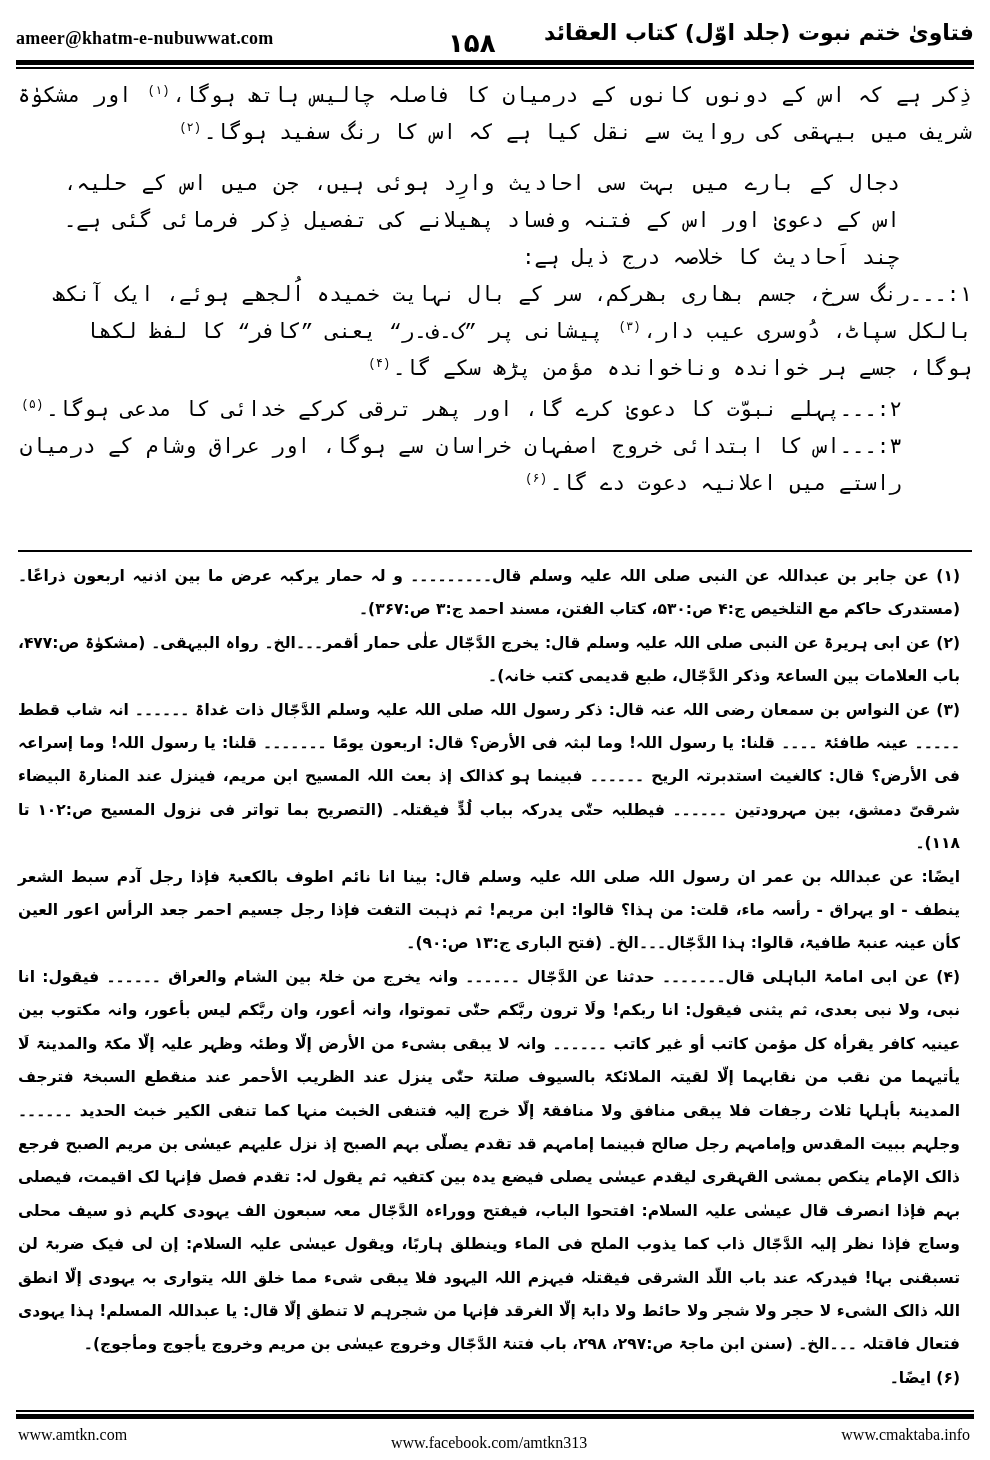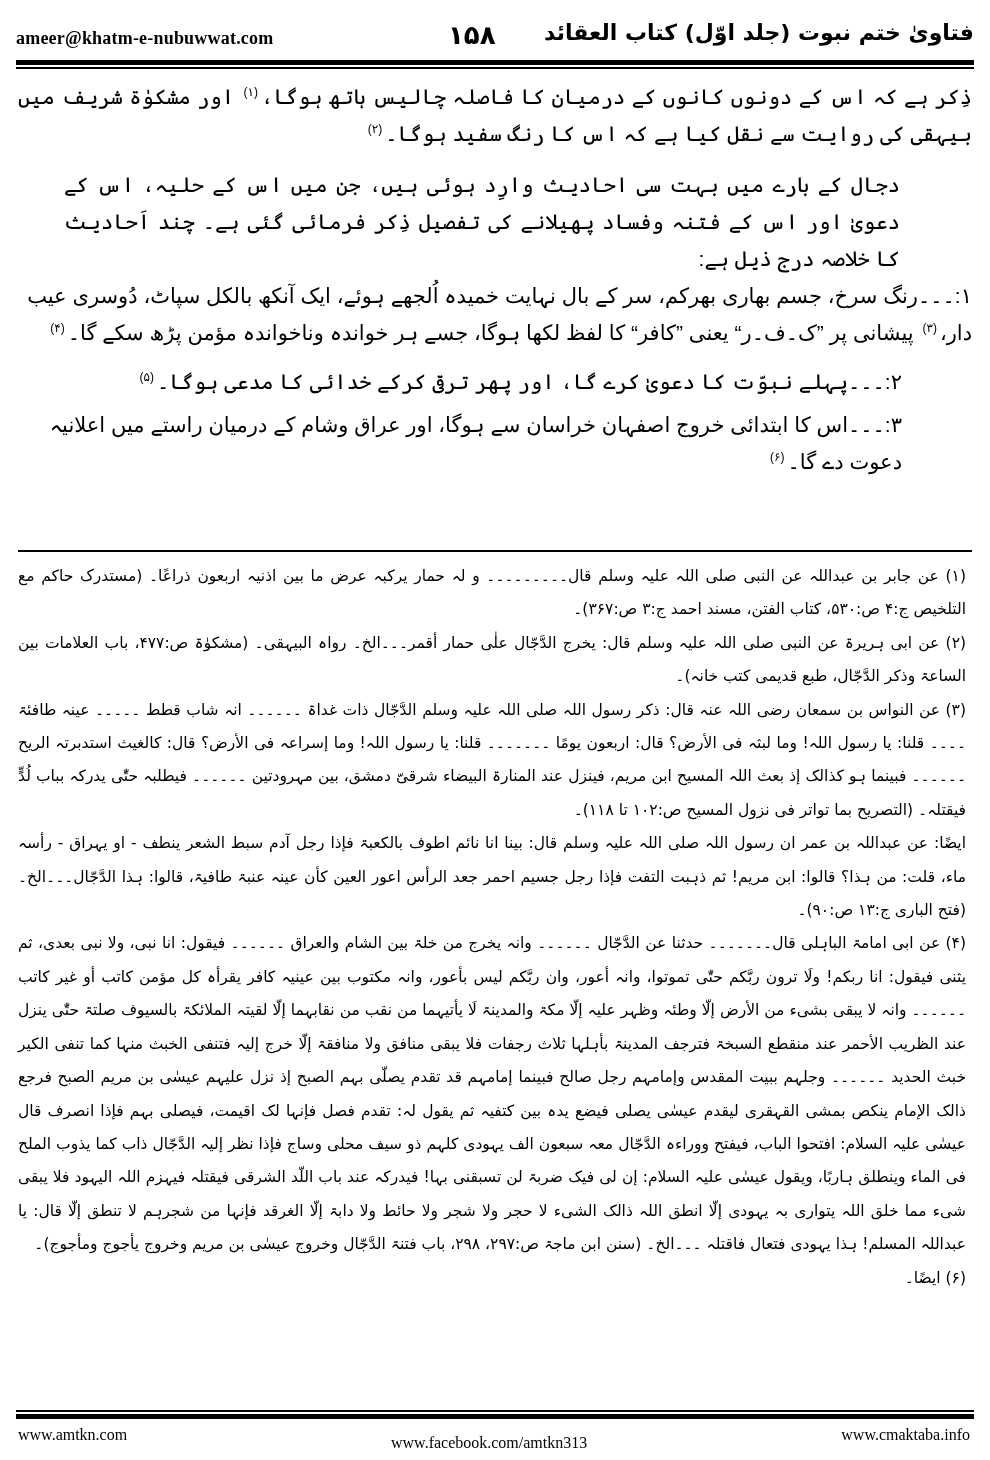--- a/index.html
+++ b/index.html
@@ -2,41 +2,41 @@
 <html><head>
 <meta charset="utf-8">
 <style>
   html, body { margin: 0; padding: 0; background: #ffffff; }
   body { width: 990px; height: 1460px; position: relative; overflow: hidden; color: #000; }
   .page { position: absolute; left: 0; top: 0; width: 990px; height: 1460px; }
 
   
   .hdr { position: absolute; left: 16px; right: 16px; top: 20px; height: 36px; }
   .hdr-email { position: absolute; left: 0; top: 8px; font-family: "Liberation Serif", serif; font-weight: bold; font-size: 18px; letter-spacing: 0.2px; }
-  .hdr-page { position: absolute; left: 432px; top: 0; font-family: "DejaVu Sans", sans-serif; font-weight: bold; font-size: 26px; letter-spacing: 2px; }
+  .hdr-page { position: absolute; left: 432px; top: 8px; font-family: "DejaVu Sans", sans-serif; font-weight: bold; font-size: 26px; letter-spacing: 2px; }
   .hdr-title { position: absolute; right: 0; top: 0; direction: rtl; font-family: "DejaVu Sans", sans-serif; font-weight: bold; font-size: 22px; margin-left: 38px; }
   .rule-double { position: absolute; left: 16px; right: 16px; height: 9px; }
   .rule-double .thick { height: 5px; background: #000; }
   .rule-double .gap { height: 2px; }
   .rule-double .thin { height: 2px; background: #000; }
 
   
-  .main { position: absolute; left: 18px; right: 18px; top: 78px; direction: rtl; font-family: Liberation Sans, sans-serif; }
+  .main { position: absolute; left: 18px; right: 18px; top: 78px; direction: rtl; font-family: Liberation Mono, monospace; }
   .para { font-size: 21px; line-height: 37px; text-align: justify; margin: 0; }
   .para + .para { margin-top: 12px; margin-left: 46px; }
   .indent { padding-right: 72px; }
   .item { font-size: 21px; line-height: 37px; margin: 0; }
   .item.sub { padding-right: 70px; }
   .fnref { font-size: 12px; vertical-align: super; line-height: 0; margin: 0 3px; }
 
   
   .fn-rule { position: absolute; left: 18px; right: 18px; top: 550px; height: 2px; background: #000; }
 
   
-  .notes { position: absolute; left: 18px; right: 24px; top: 560px; direction: rtl; font-family: "DejaVu Sans", sans-serif; font-weight: normal; }
+  .notes { position: absolute; left: 18px; right: 30px; top: 560px; direction: rtl; font-family: "DejaVu Sans", sans-serif; font-weight: bold; }
   .note { font-size: 15.5px; line-height: 33.4px; text-align: justify; margin: 0; }
 
   
   .footer { position: absolute; left: 16px; right: 16px; top: 1426px; height: 24px; font-family: "Liberation Serif", serif; font-weight: normal; font-size: 16px; }
   .footer span { position: absolute; top: 0; }
   .f-left { left: 2px; }
   .f-mid { left: 375px; margin-top: 8px; }
   .f-right { right: 4px; }
 </style>
 </head>
@@ -58,24 +58,24 @@
   <div class="main">
     <p class="para">
       <span>ذِکر ہے کہ اس کے دونوں کانوں کے درمیان کا فاصلہ چالیس ہاتھ ہوگا،</span><span class="fnref">(۱)</span><span> اور مشکوٰۃ شریف میں بیہقی کی روایت سے نقل کیا ہے کہ اس کا رنگ سفید ہوگا۔</span><span class="fnref">(۲)</span>
     </p>
     <p class="para indent" style="margin-top:14px;">
       <span>دجال کے بارے میں بہت سی احادیث وارِد ہوئی ہیں، جن میں اس کے حلیہ، اس کے دعویٰ اور اس کے فتنہ وفساد پھیلانے کی تفصیل ذِکر فرمائی گئی ہے۔ چند اَحادیث کا خلاصہ درج ذیل ہے:</span>
     </p>
     <p class="item" style="">
       <span>۱:۔۔۔رنگ سرخ، جسم بھاری بھرکم، سر کے بال نہایت خمیدہ اُلجھے ہوئے، ایک آنکھ بالکل سپاٹ، دُوسری عیب دار،</span><span class="fnref">(۳)</span><span> پیشانی پر ”ک۔ف۔ر“ یعنی ”کافر“ کا لفظ لکھا ہوگا، جسے ہر خواندہ وناخواندہ مؤمن پڑھ سکے گا۔</span><span class="fnref">(۴)</span>
     </p>
-    <p class="item sub" style="margin-top:12px;">
+    <p class="item sub" style="margin-top:4px;">
       <span>۲:۔۔۔پہلے نبوّت کا دعویٰ کرے گا، اور پھر ترقی کرکے خدائی کا مدعی ہوگا۔</span><span class="fnref">(۵)</span>
     </p>
-    <p class="item sub" style="margin-top:6px;">
+    <p class="item sub" style="">
       <span>۳:۔۔۔اس کا ابتدائی خروج اصفہان خراسان سے ہوگا، اور عراق وشام کے درمیان راستے میں اعلانیہ دعوت دے گا۔</span><span class="fnref">(۶)</span>
     </p>
   </div>
 
   <div class="fn-rule"></div>
 
   <div class="notes">
     <p class="note">(۱) عن جابر بن عبداللہ عن النبی صلی اللہ علیہ وسلم قال۔۔۔۔۔۔۔۔۔ و لہ حمار یرکبہ عرض ما بین اذنیہ اربعون ذراعًا۔ (مستدرک حاکم مع التلخیص ج:۴ ص:۵۳۰، کتاب الفتن، مسند احمد ج:۳ ص:۳۶۷)۔</p>
     <p class="note">(۲) عن ابی ہریرۃ عن النبی صلی اللہ علیہ وسلم قال: یخرج الدَّجّال علٰی حمار أقمر۔۔۔الخ۔ رواہ البیہقی۔ (مشکوٰۃ ص:۴۷۷، باب العلامات بین الساعۃ وذکر الدَّجّال، طبع قدیمی کتب خانہ)۔</p>
     <p class="note">(۳) عن النواس بن سمعان رضی اللہ عنہ قال: ذکر رسول اللہ صلی اللہ علیہ وسلم الدَّجّال ذات غداۃ ۔۔۔۔۔۔ انہ شاب قطط ۔۔۔۔۔ عینہ طافئۃ ۔۔۔۔ قلنا: یا رسول اللہ! وما لبثہ فی الأرض؟ قال: اربعون یومًا ۔۔۔۔۔۔۔ قلنا: یا رسول اللہ! وما إسراعہ فی الأرض؟ قال: کالغیث استدبرتہ الریح ۔۔۔۔۔۔ فبینما ہو کذالک إذ بعث اللہ المسیح ابن مریم، فینزل عند المنارۃ البیضاء شرقیّ دمشق، بین مہرودتین ۔۔۔۔۔۔ فیطلبہ حتّٰی یدرکہ بباب لُدٍّ فیقتلہ۔ (التصریح بما تواتر فی نزول المسیح ص:۱۰۲ تا ۱۱۸)۔</p>

